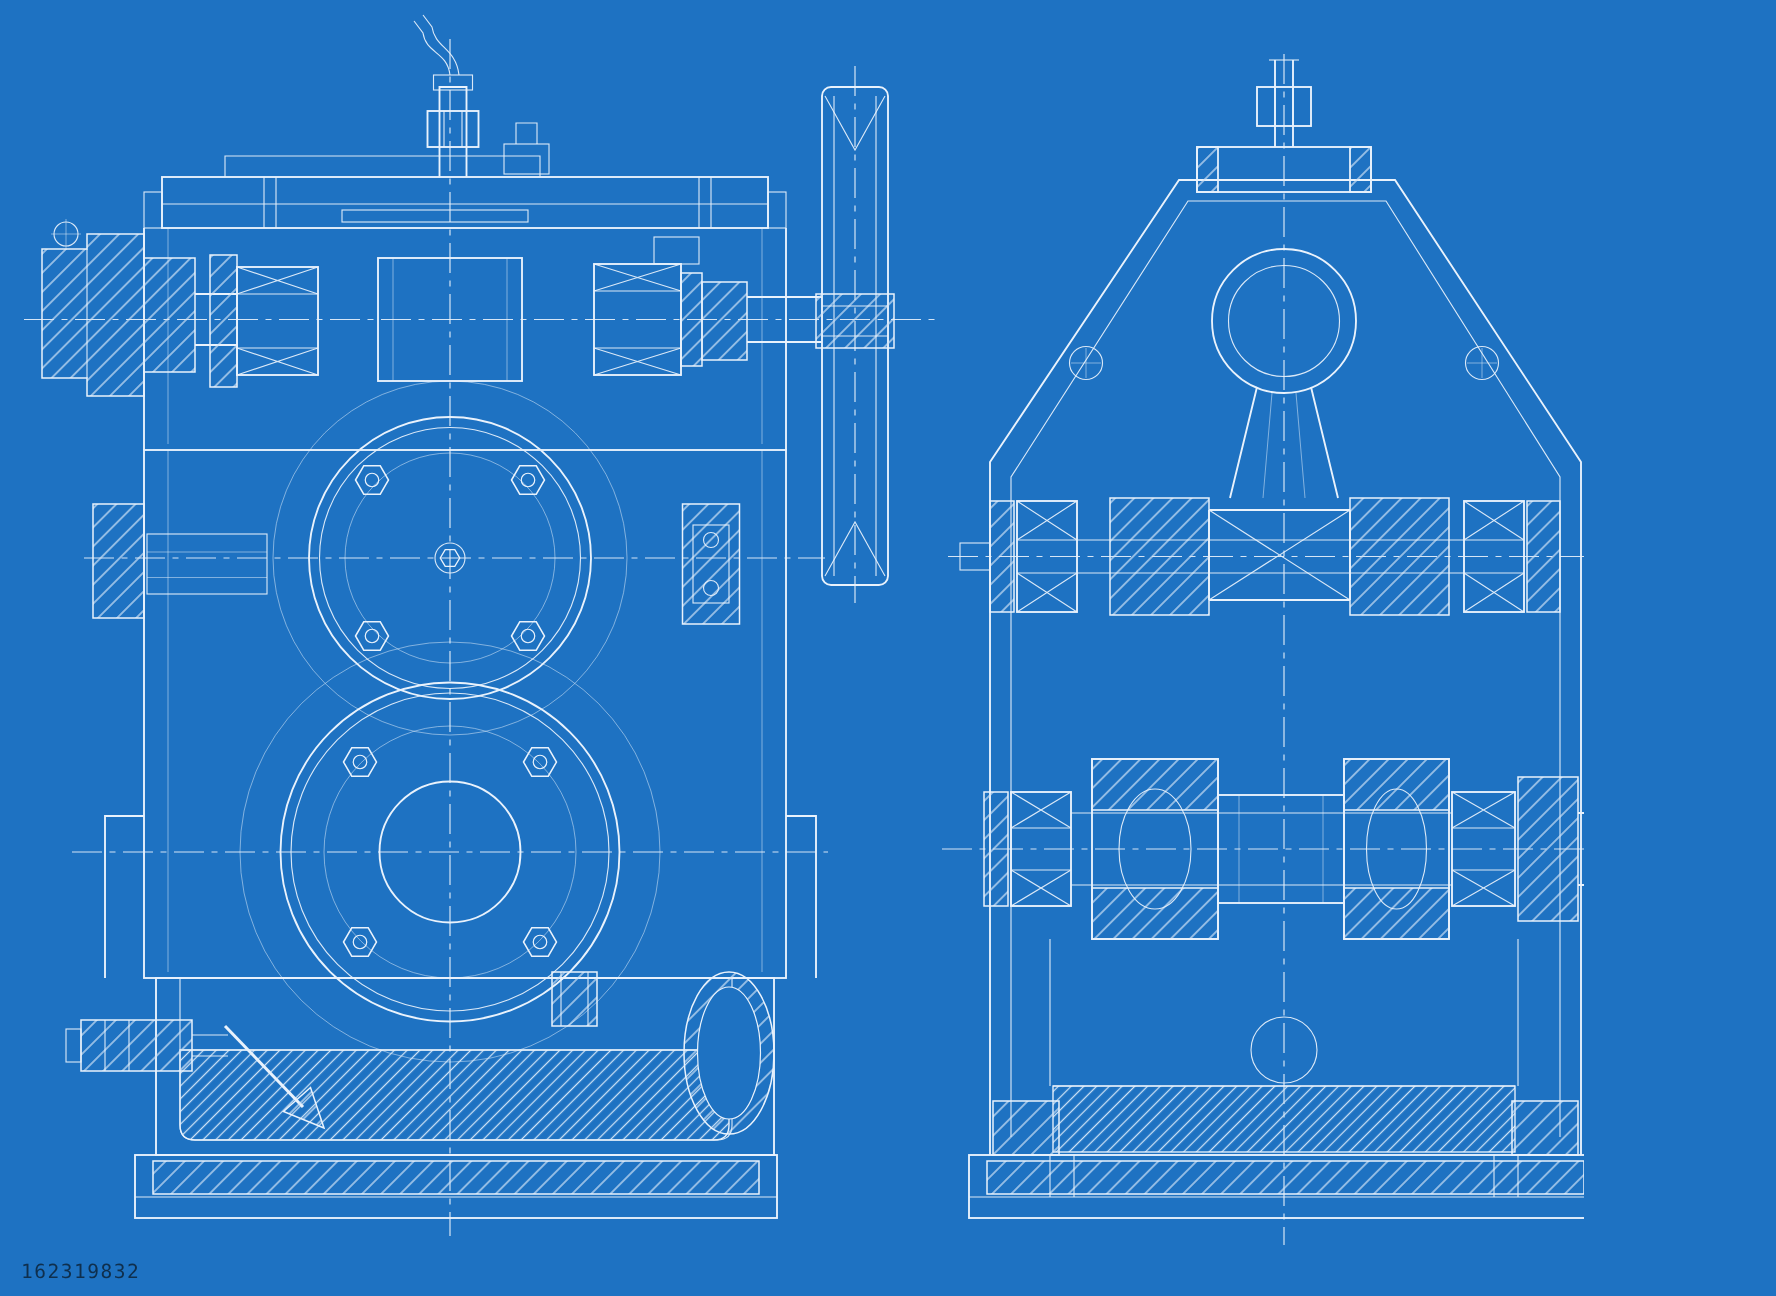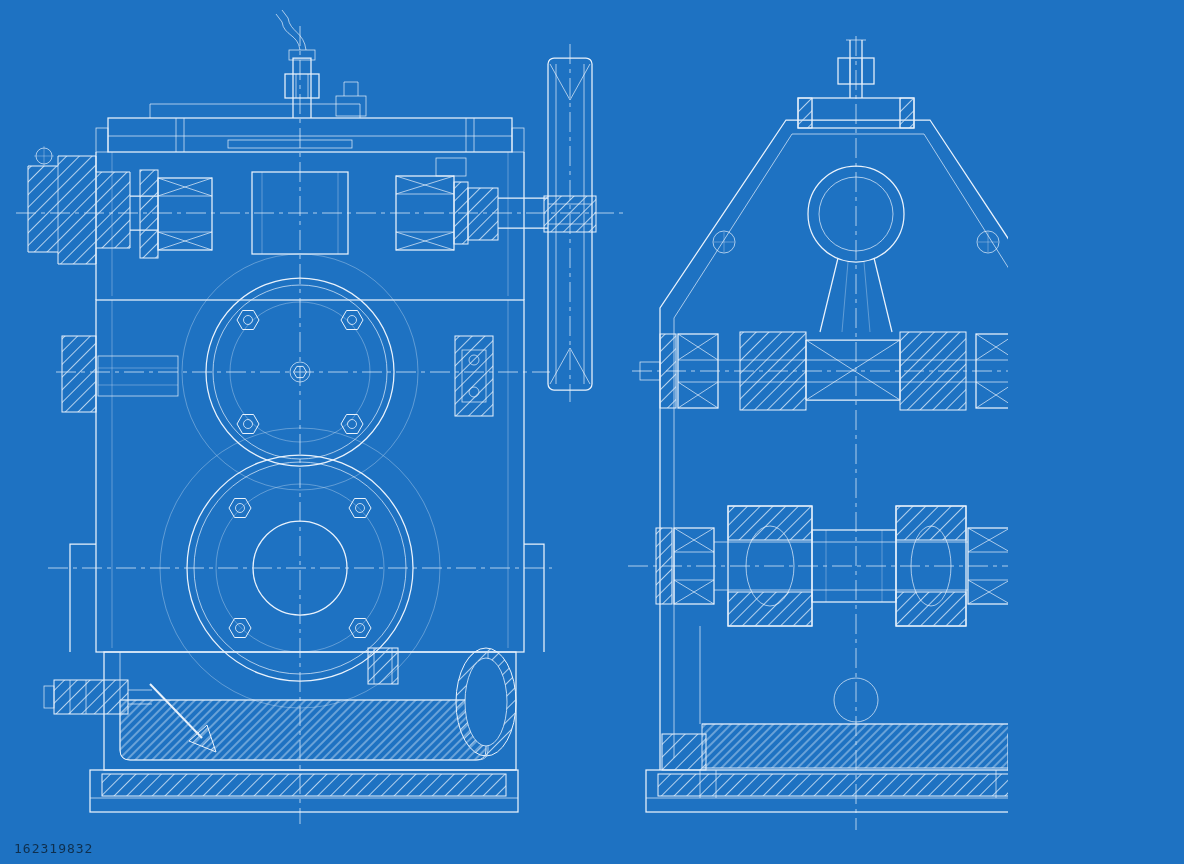--- a/index.html
+++ b/index.html
@@ -7,20 +7,21 @@
     --line:#e9f2fc;
     --line-faint:#cfe3f6;
     --watermark-text:#0f2f4d;
     --sparkle:#8fc3ee;
   }
   html,body{margin:0;padding:0;background:var(--background);}
   .canvas{
     position:relative;width:1008px;height:864px;overflow:hidden;
     background:var(--background);
     font-family:"Liberation Sans", sans-serif;
+    padding-left:48px;
   }
   svg.bp{position:absolute;left:0;top:0;color:var(--line);}
   
   .o{stroke:currentColor;fill:none;stroke-width:1.25;}
   .t{stroke:currentColor;fill:none;stroke-width:0.75;opacity:0.92;}
   .f{stroke:currentColor;fill:none;stroke-width:0.55;opacity:0.6;}
   .c{stroke:currentColor;fill:none;stroke-width:0.8;opacity:0.9;stroke-dasharray:20 5 4 5;}
   .h{fill:url(#h1);stroke:currentColor;stroke-width:1;}
   .hd{fill:url(#h2);stroke:currentColor;stroke-width:0.9;}
   .arr{stroke:currentColor;fill:none;stroke-width:2;}

